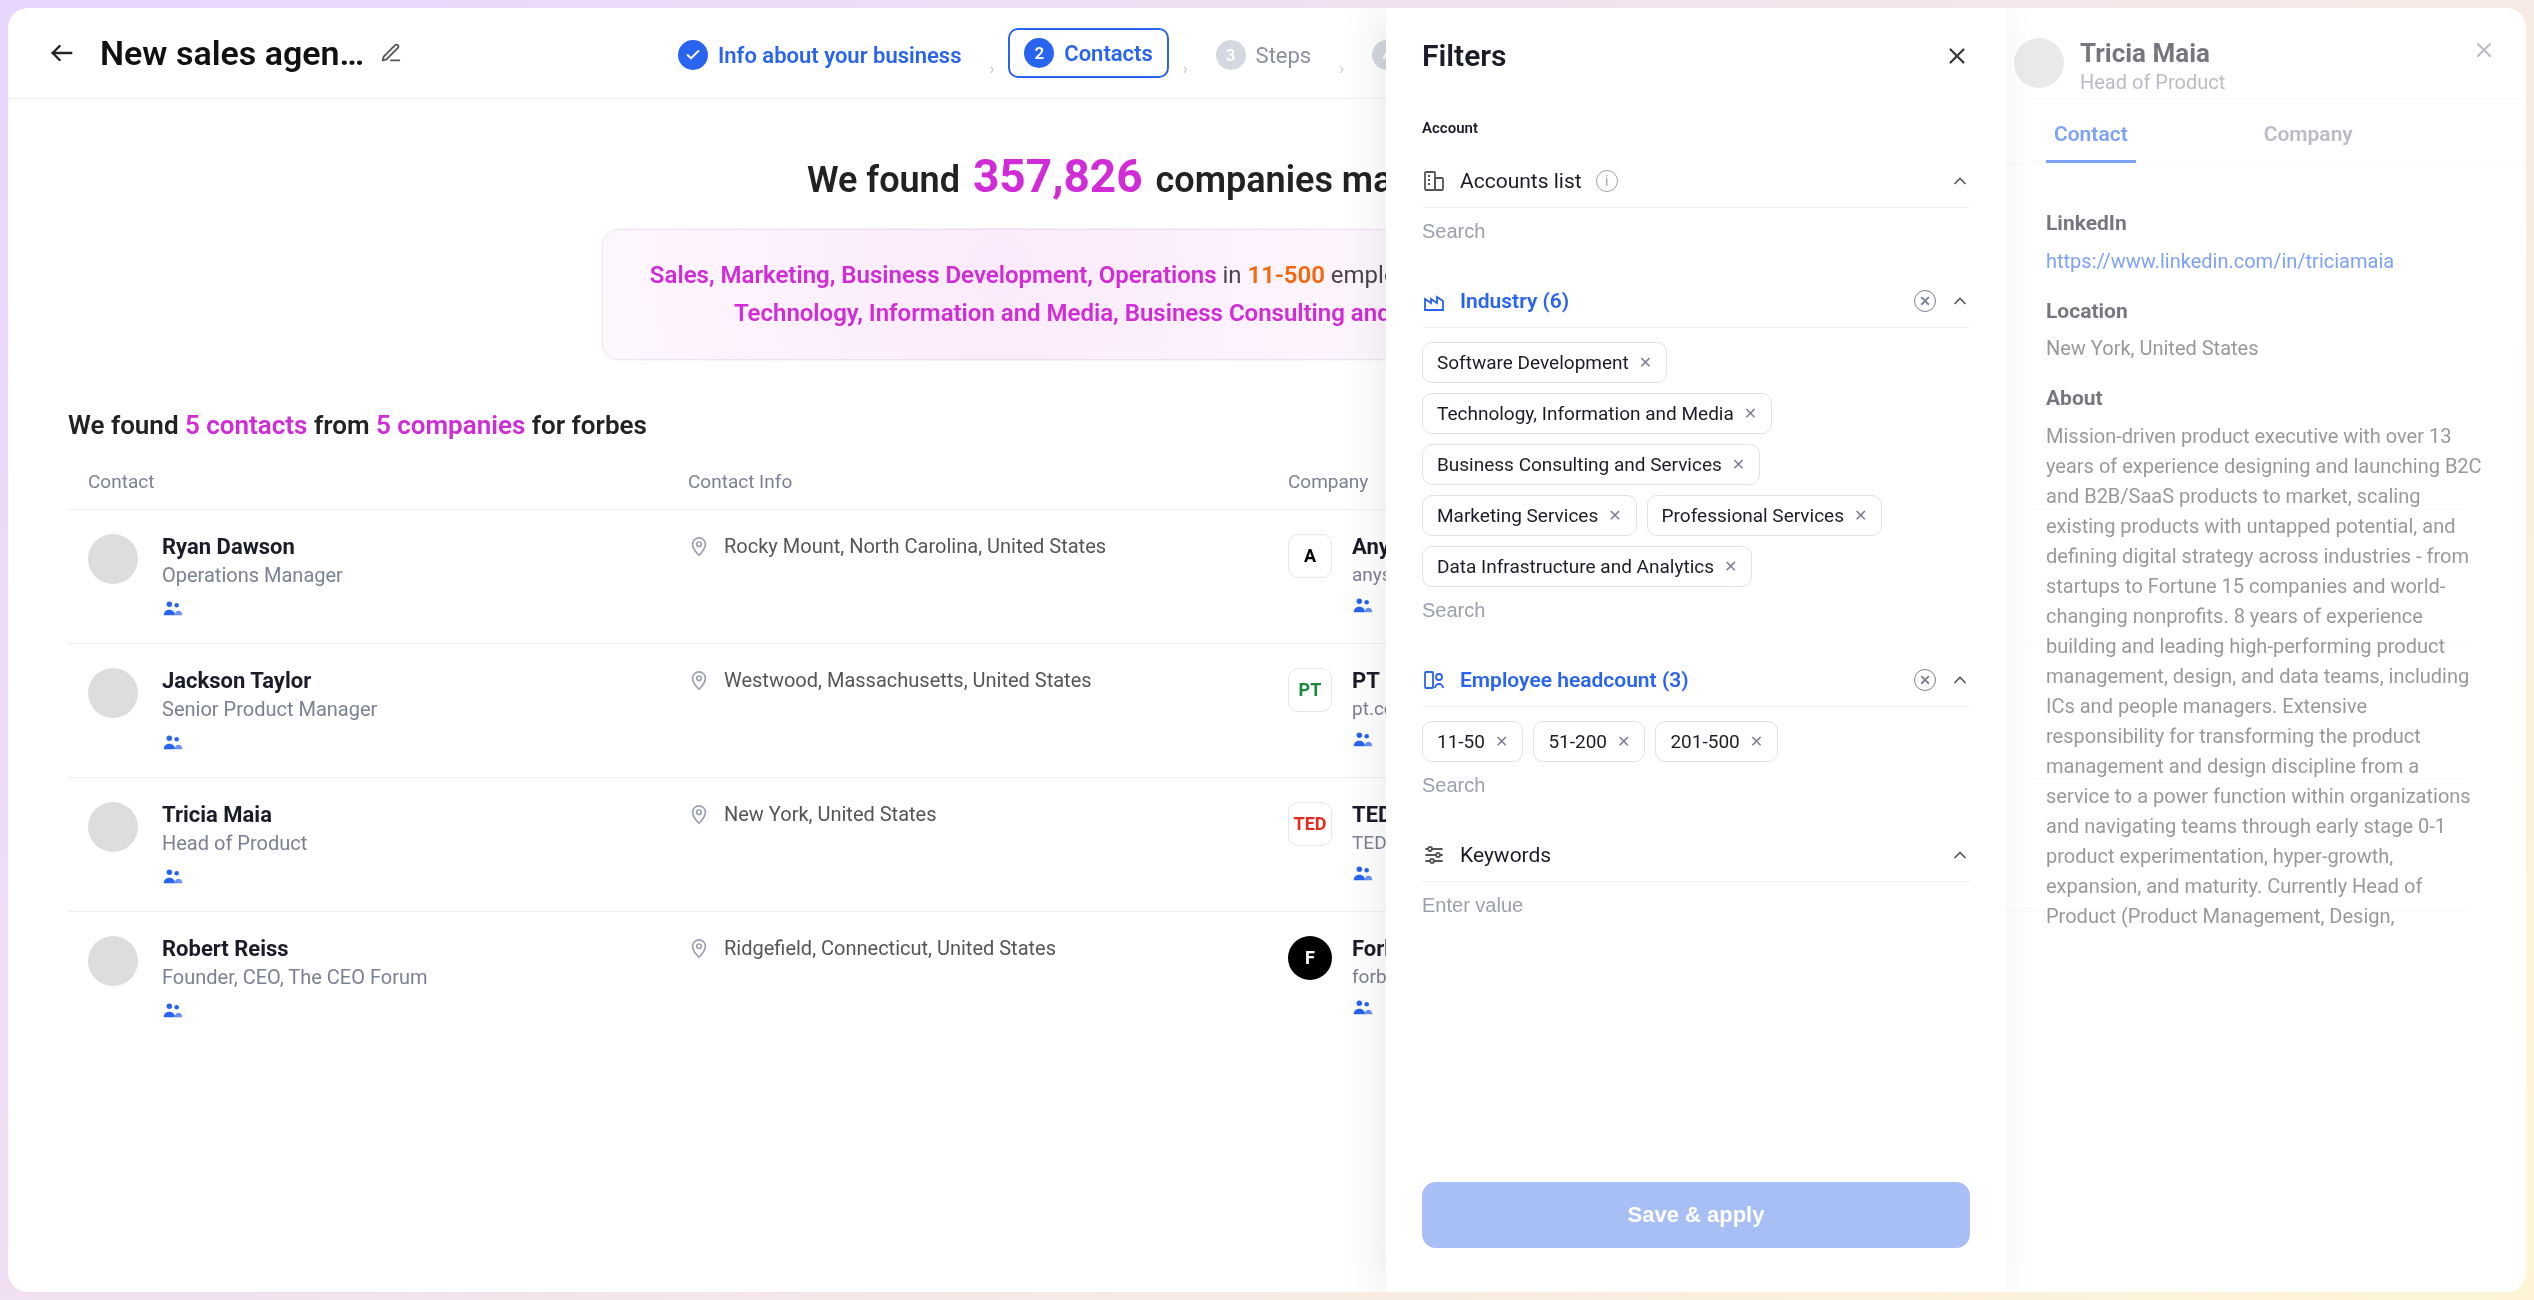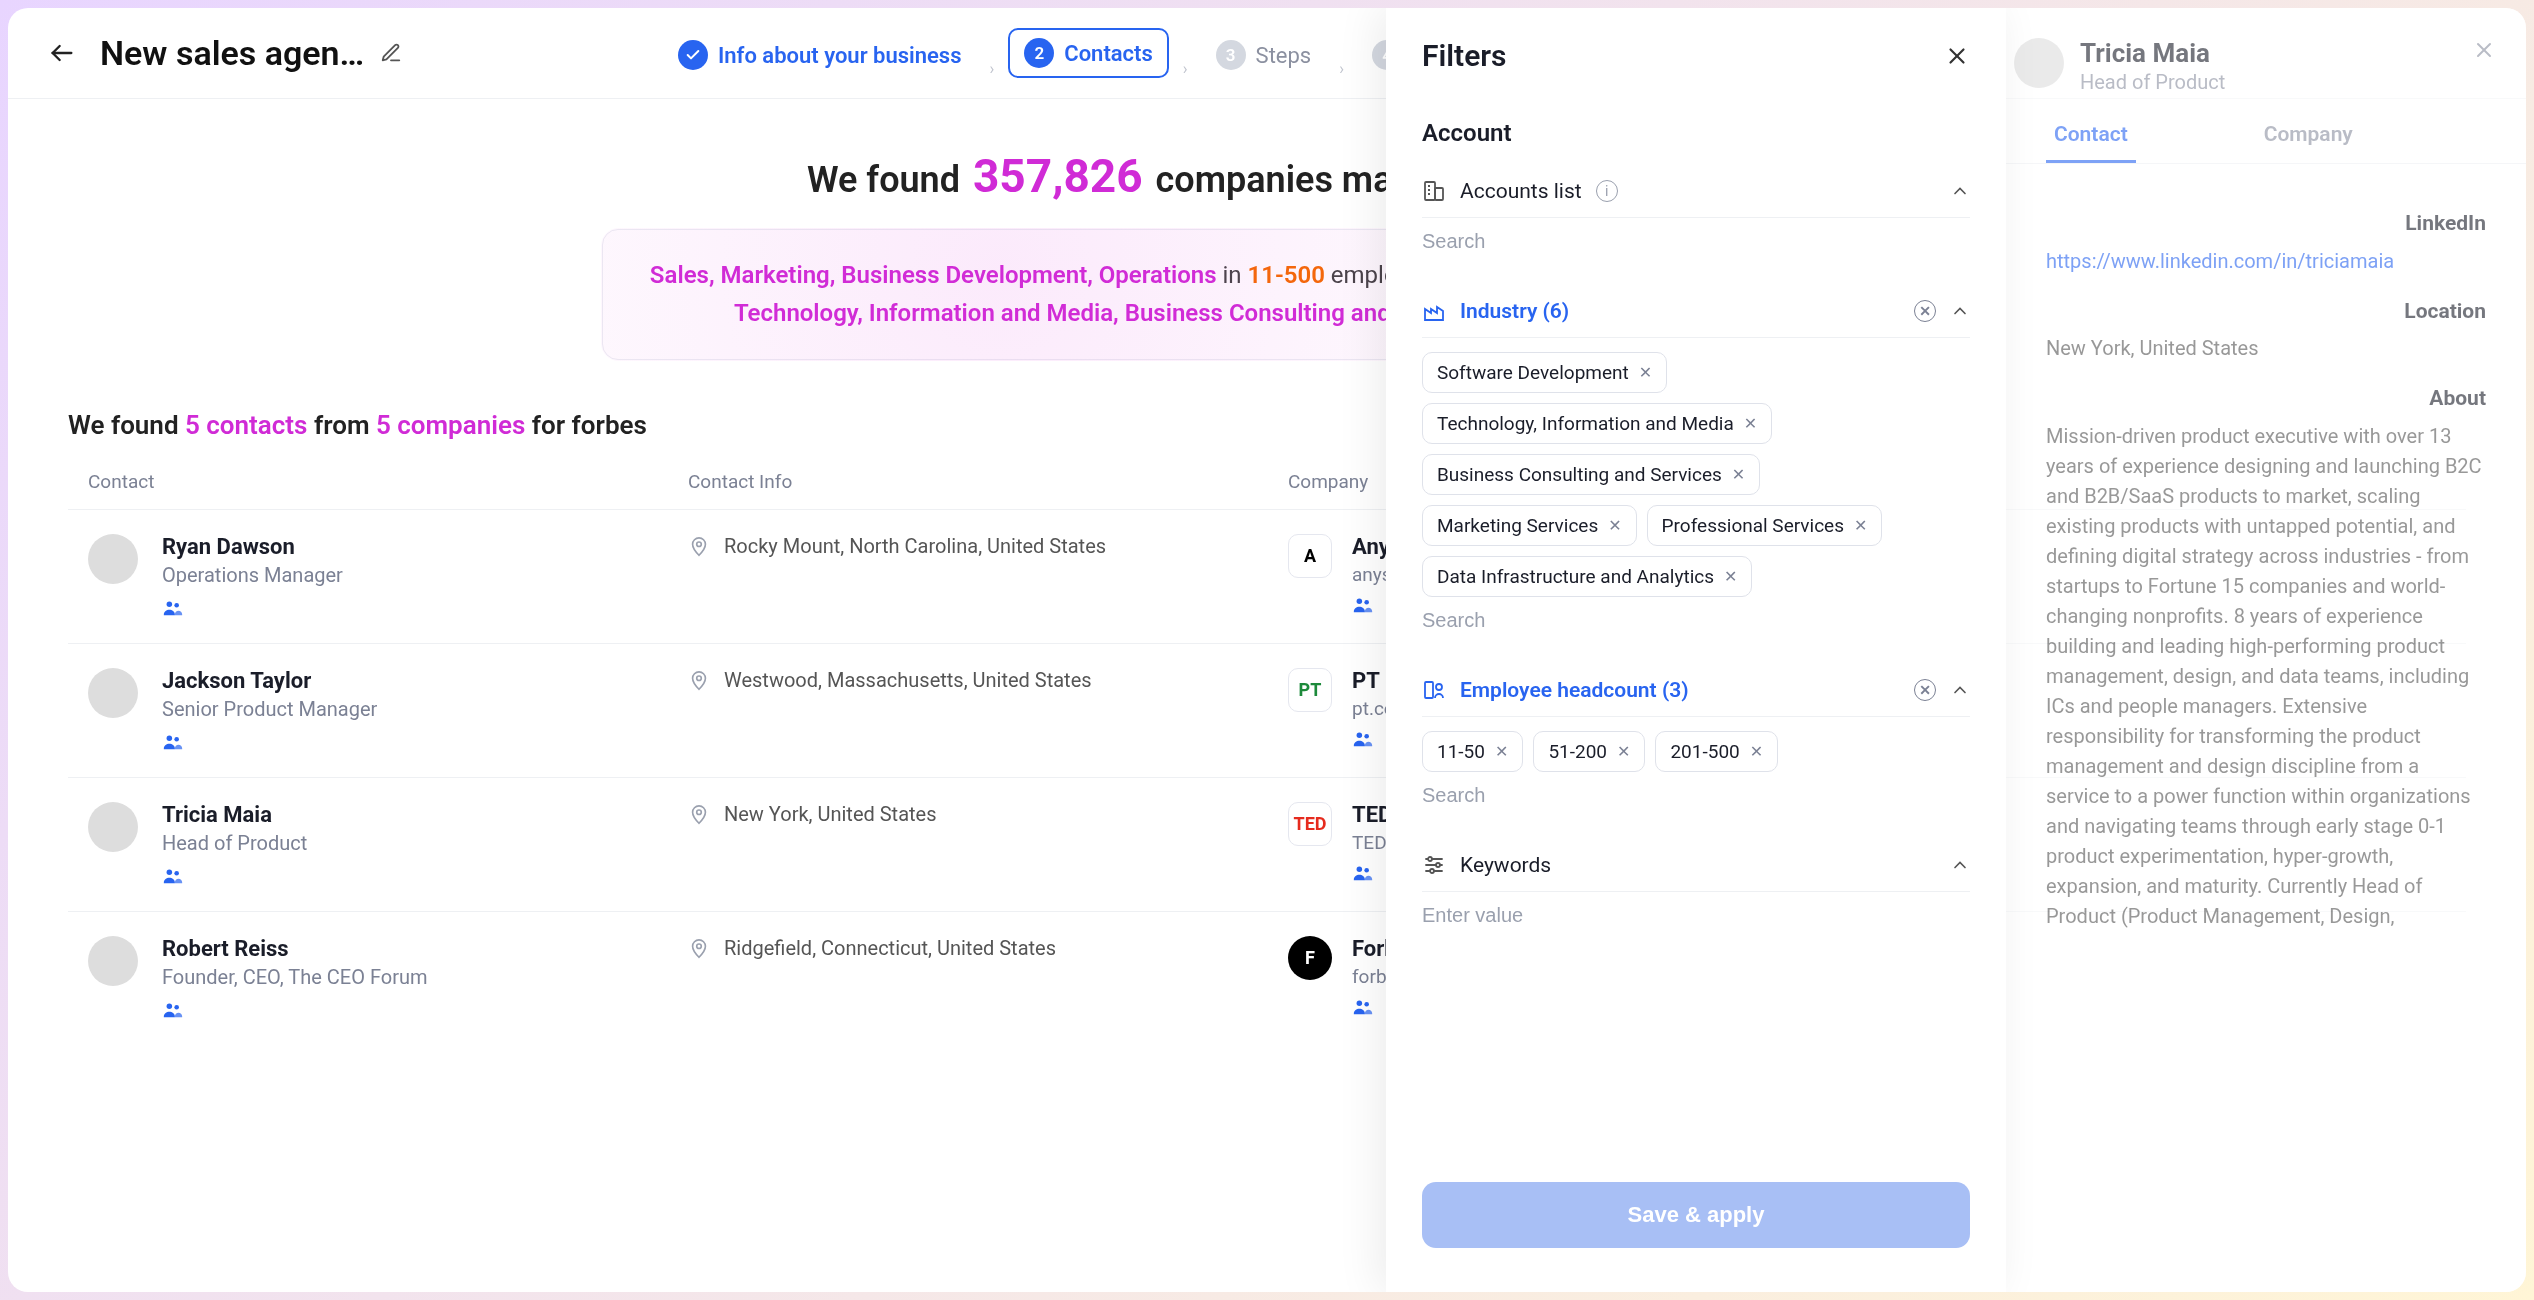--- a/index.html
+++ b/index.html
@@ -101,21 +101,21 @@
   display: flex;
   flex-direction: column;
   z-index: 20;
 }
 .filters-head { display: flex; justify-content: space-between; align-items: center; padding: 30px 36px 10px; }
 .filters-head h2 { font-size: 30px; font-weight: 600; color: #1a1d29; }
 .close-x { cursor: pointer; color: #444; }
 .filters-body { flex: 1; overflow-y: auto; padding: 10px 36px 20px; }
 .filters-body::-webkit-scrollbar { width: 8px; }
 .filters-body::-webkit-scrollbar-thumb { background: #c8ccd6; border-radius: 4px; }
-.section-label { font-size: 24px; font-weight: 600; color: #1a1d29; margin: 26px 0 18px; }
+.section-label { font-size: 15px; font-weight: 600; color: #1a1d29; margin: 26px 0 18px; }
 .filter-row { display: flex; align-items: center; gap: 14px; padding: 14px 0; border-bottom: 1px solid #eef0f3; font-size: 21px; color: #1a1d29; }
 .filter-row.active { color: #2864f0; font-weight: 600; }
 .filter-row .lbl { flex: 1; display: flex; align-items: center; gap: 14px; }
 .filter-row .info-i { width: 22px; height: 22px; border: 1.5px solid #9aa0ae; border-radius: 50%; display: flex; align-items: center; justify-content: center; font-size: 14px; color: #9aa0ae; }
 .filter-row .clear-i, .filter-row .caret { color: #7b8194; cursor: pointer; }
 .filter-row.active .clear-i { border: 1.5px solid #7b8194; border-radius: 50%; width: 22px; height: 22px; display: flex; align-items: center; justify-content: center; font-size: 14px; }
 .search-input { width: 100%; border: none; font-size: 20px; color: #333; padding: 12px 0; outline: none; }
 .search-input::placeholder { color: #9aa0ae; }
 .chips { display: flex; flex-wrap: wrap; gap: 10px; margin-top: 14px; }
 .chip { display: inline-flex; align-items: center; gap: 10px; border: 1px solid #dfe2ea; border-radius: 10px; padding: 8px 14px; font-size: 19px; color: #1a1d29; }
@@ -139,21 +139,21 @@
 }
 .profile-head { display: flex; align-items: flex-start; gap: 16px; padding: 30px 30px 14px; }
 .profile-head .pavatar { width: 50px; height: 50px; border-radius: 50%; background: #ddd; margin-left: -22px; }
 .profile-head .pname { font-size: 26px; font-weight: 700; color: #1a1d29; }
 .profile-head .prole { font-size: 20px; color: #8b90a0; margin-top: 2px; }
 .profile-head .px { margin-left: auto; color: #8b90a0; cursor: pointer; }
 .ptabs { display: flex; border-bottom: 1px solid #eef0f3; padding: 0 40px; gap: 120px; }
 .ptab { font-size: 21px; font-weight: 600; color: #8b90a0; padding: 14px 8px; cursor: pointer; }
 .ptab.active { color: #2864f0; border-bottom: 3px solid #2864f0; }
 .pbody { padding: 24px 40px; overflow-y: auto; font-size: 20px; color: #555; line-height: 1.5; }
-.pbody .plbl { font-weight: 700; color: #1a1d29; margin-top: 20px; margin-bottom: 6px; font-size: 21px; text-align: right; }
+.pbody .plbl { font-weight: 700; color: #1a1d29; margin-top: 20px; margin-bottom: 6px; font-size: 21px; }
 .pbody .plink { color: #2864f0; word-break: break-all; }
 
 svg { display: block; }
 </style>
 </head>
 <body>
 
 <div class="app">
 
   <div class="topbar">

